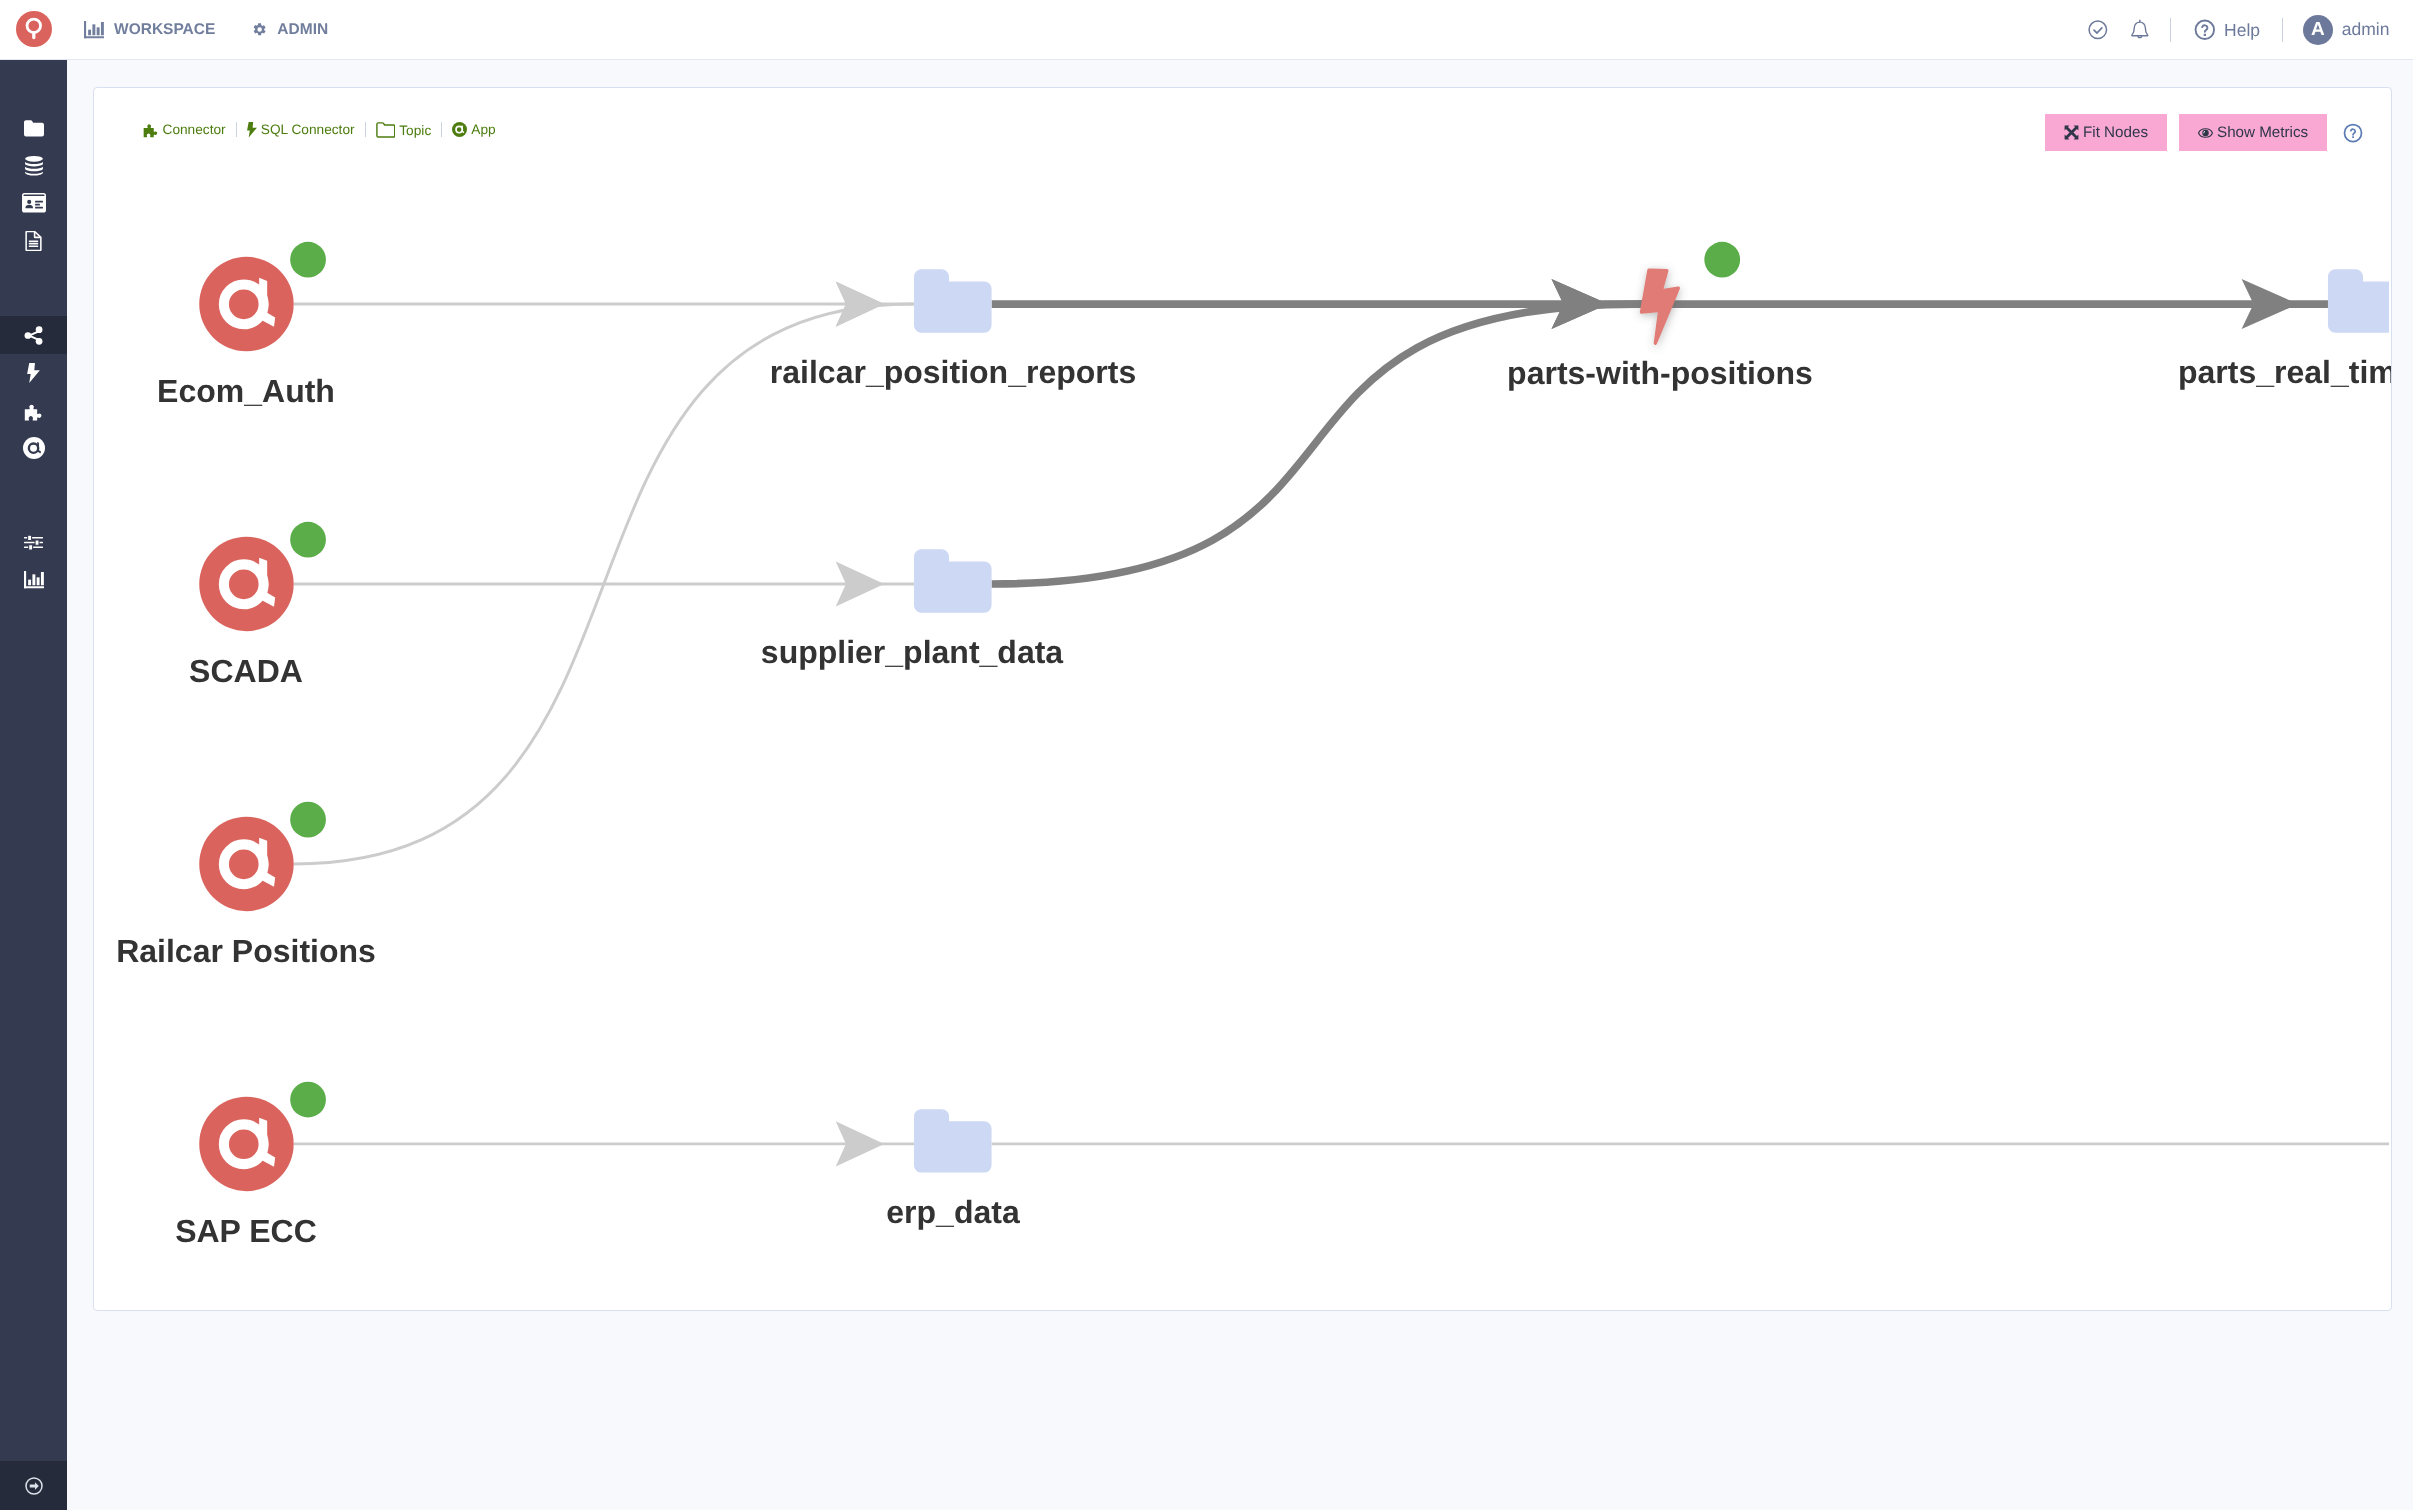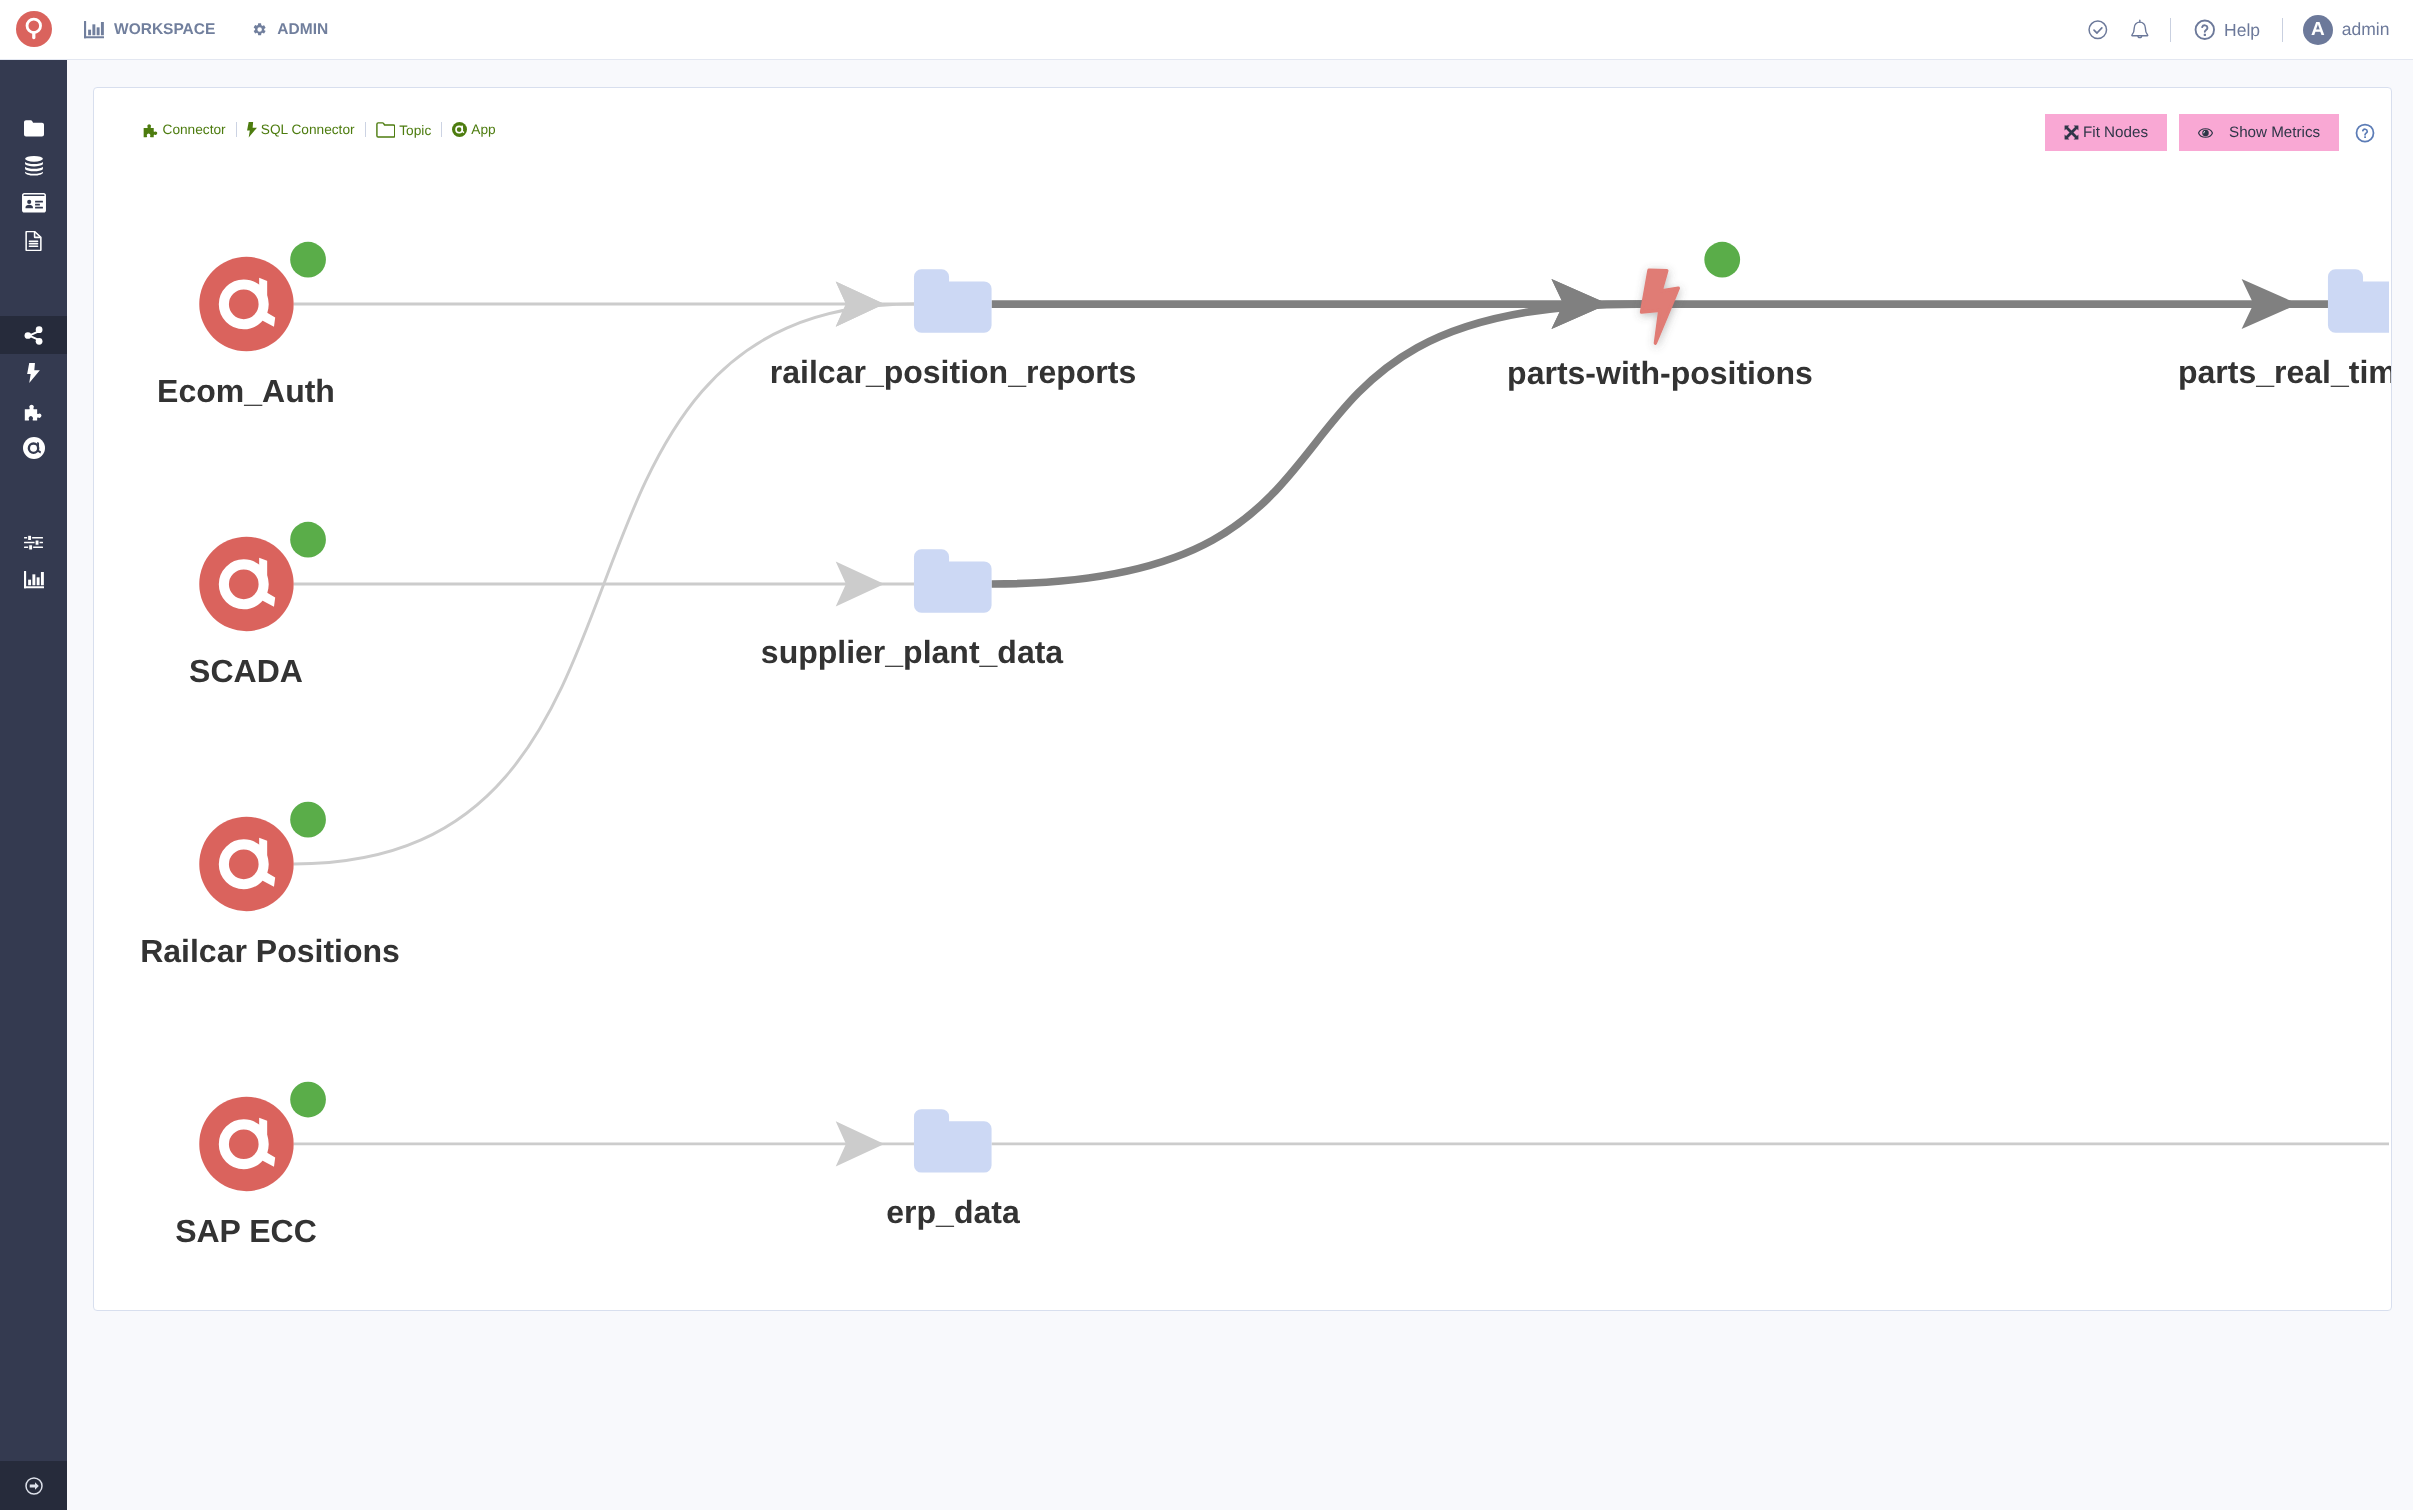--- a/index.html
+++ b/index.html
@@ -42,21 +42,21 @@
         border:1.3px solid #d8dfee;border-radius:4px;overflow:hidden;box-sizing:border-box;}
   .legend{position:absolute;left:143px;top:122px;display:flex;align-items:flex-start;color:#4d7c0f;
           font-size:13.7px;}
   .legend .li{display:flex;align-items:center;}
   .legend .li .ic{display:block;margin-right:4px;}
   .legend .sep{width:1.1px;height:15px;background:#ccd3e3;margin:0 10px;}
   .tools{position:absolute;left:2045px;top:114px;display:flex;align-items:center;}
   .tool-btn{height:37px;display:flex;align-items:center;background:#f9a8d4;color:#2f3648;
             font-size:15.2px;padding:0 19px;}
   .tool-btn .ic{display:block;margin-right:4px;}
-  .tool-btn + .tool-btn{margin-left:12px;gap:12px;}
+  .tool-btn + .tool-btn{margin-left:12px;}
   .help-circ{margin-left:16px;display:block;color:#5c7cb6;}
 
   
   .graph{position:absolute;left:94px;top:88px;width:2297px;height:1222px;overflow:hidden;}
   .nlabel{position:absolute;color:#333;font-size:32px;font-weight:700;white-space:nowrap;
           line-height:32px;transform:translateX(-50%);}
   svg{display:block;}
 </style>
 </head>
 <body>
@@ -314,21 +314,21 @@
           </g>
           <circle cx="2413.6" cy="254.3" r="26.5" fill="#5aad49"></circle>
           <g>
             <path d="M3322.5 268.5 h30 a11 11 0 0 1 11 11 v7 h52 a11 11 0 0 1 11 11 v54 a11 11 0 0 1 -11 11 h-93 a11 11 0 0 1 -11 -11 v-72 a11 11 0 0 1 11 -11 z" fill="#ccd8f4"></path>
           </g>
         </g>
       </svg>
     <div id="labels">
         <div class="nlabel" style="left: 152px; top: 287px;">Ecom_Auth</div>
         <div class="nlabel" style="left: 152px; top: 567px;">SCADA</div>
-        <div class="nlabel" style="left: 152px; top: 847px; margin-left: 24px;">Railcar Positions</div>
+        <div class="nlabel" style="left: 152px; top: 847px;">Railcar Positions</div>
         <div class="nlabel" style="left: 152px; top: 1127px;">SAP ECC</div>
         <div class="nlabel" style="left: 859px; top: 268px;">railcar_position_reports</div>
         <div class="nlabel" style="left: 818px; top: 548px;">supplier_plant_data</div>
         <div class="nlabel" style="left: 859px; top: 1108px;">erp_data</div>
         <div class="nlabel" style="left: 1566px; top: 269px;">parts-with-positions</div>
         <div class="nlabel" style="left: 2084px; transform: none; top: 268px;">parts_real_tim</div>
       </div>
   </div>
 
   <div class="legend">

